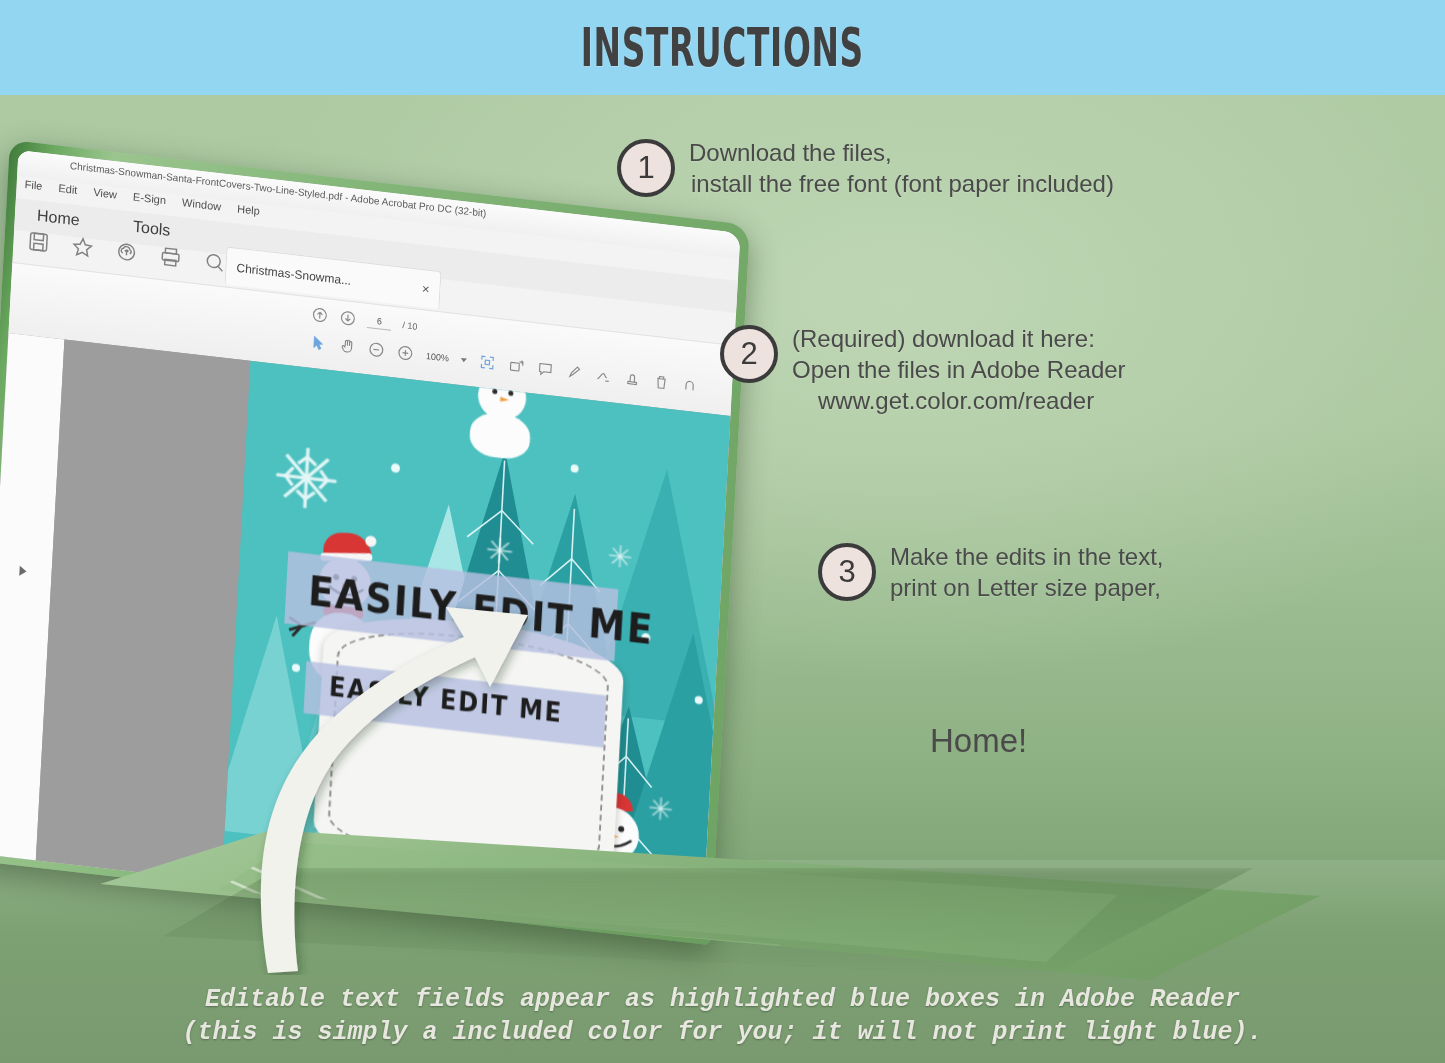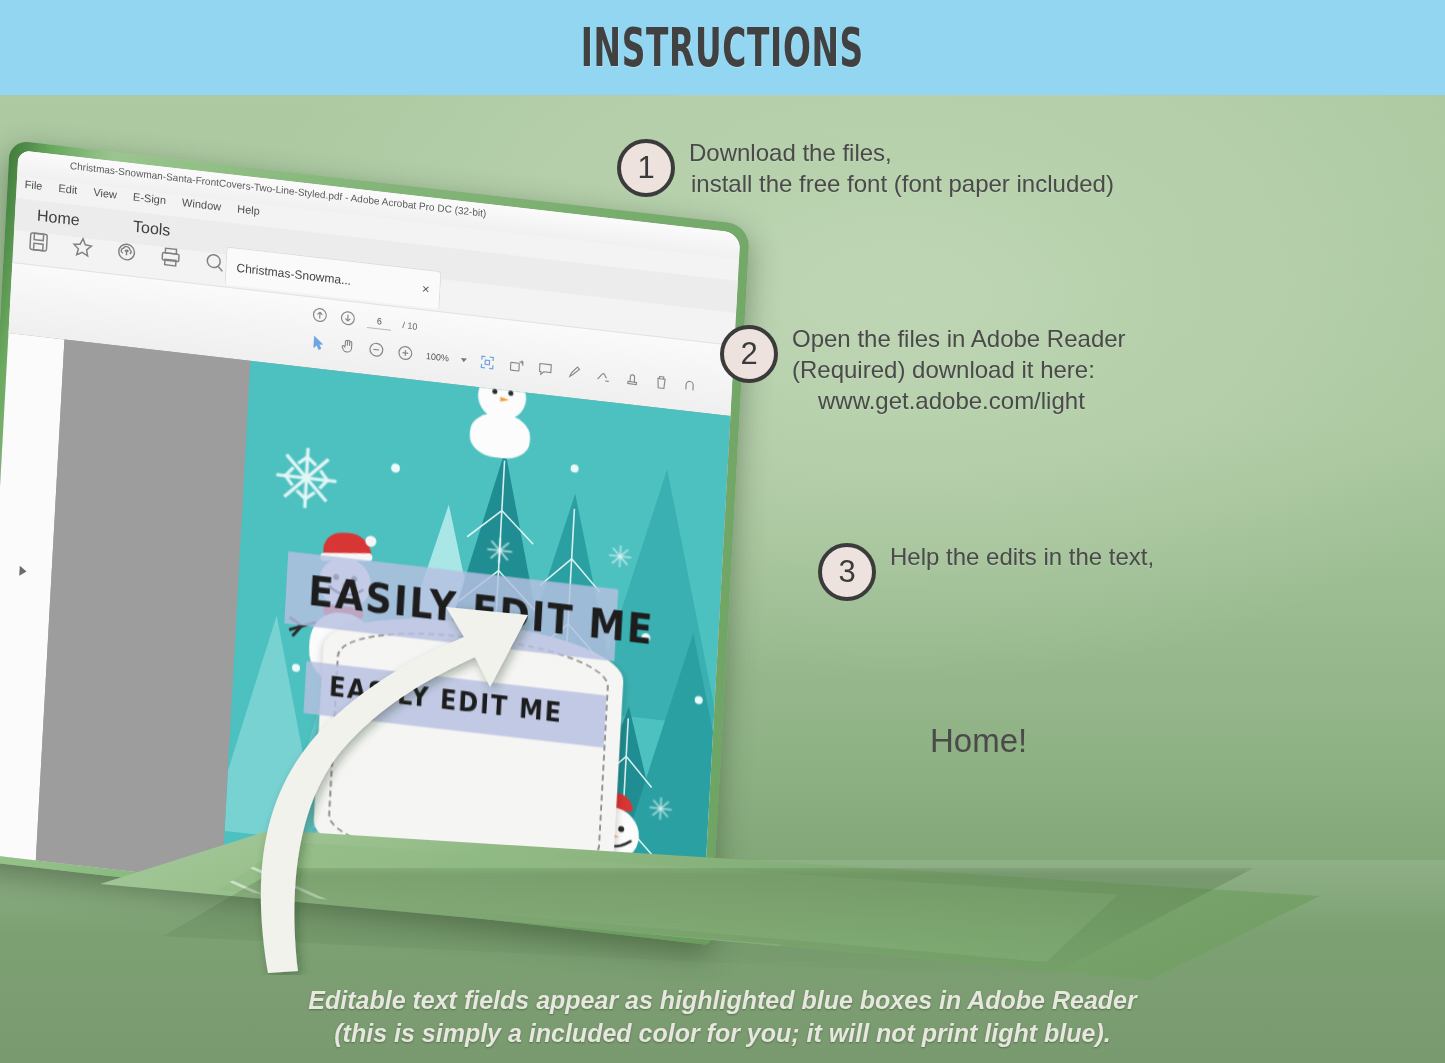--- a/index.html
+++ b/index.html
@@ -64,21 +64,21 @@
     position:absolute;left:930px;top:722px;
     color:#4a4a4a;font-size:33px;
     font-family:"Liberation Sans", sans-serif;
   }
 
   
   #caption{
     position:absolute;left:0;top:984px;width:1445px;
     text-align:center;color:#e7e7df;
     font-style:italic;font-weight:700;font-size:25px;line-height:1.30;
-    font-family:Liberation Sans, sans-serif;
+    font-family:Liberation Mono, monospace;
     text-shadow:0 1px 2px rgba(40,60,35,.45);
   }
 
   
   #laptop{position:absolute;left:-20px;top:140px;width:1360px;height:830px;}
 
   
   #lid{
     position:absolute;left:30px;top:0px;width:740px;height:720px;
     transform:matrix(1,0.115,-0.055,1,0,0);
@@ -619,30 +619,31 @@
   <div class="num-circle">1</div>
   <div class="step-lines">
     <div>Download the files,</div>
     <div class="indent">install the free font (font paper included)</div>
   </div>
 </div>
 
 <div class="step" id="step2">
   <div class="num-circle">2</div>
   <div class="step-lines">
+    <div>(Required) download it here:</div>
     <div>Open the files in Adobe Reader</div>
-    <div>(Required) download it here:</div>
-    <div style="padding-left:26px;">www.get.adobe.com/light</div>
+    <div style="padding-left:26px;">www.get.color.com/reader</div>
   </div>
 </div>
 
 <div class="step" id="step3">
   <div class="num-circle">3</div>
   <div class="step-lines">
-    <div>Help the edits in the text,</div>
+    <div>Make the edits in the text,</div>
+    <div>print on Letter size paper,</div>
   </div>
 </div>
 
 <div id="enjoy">Home!</div>
 
 <div id="caption">
   <div>Editable text fields appear as highlighted blue boxes in Adobe Reader</div>
   <div>(this is simply a included color for you; it will not print light blue).</div>
 </div>
 

